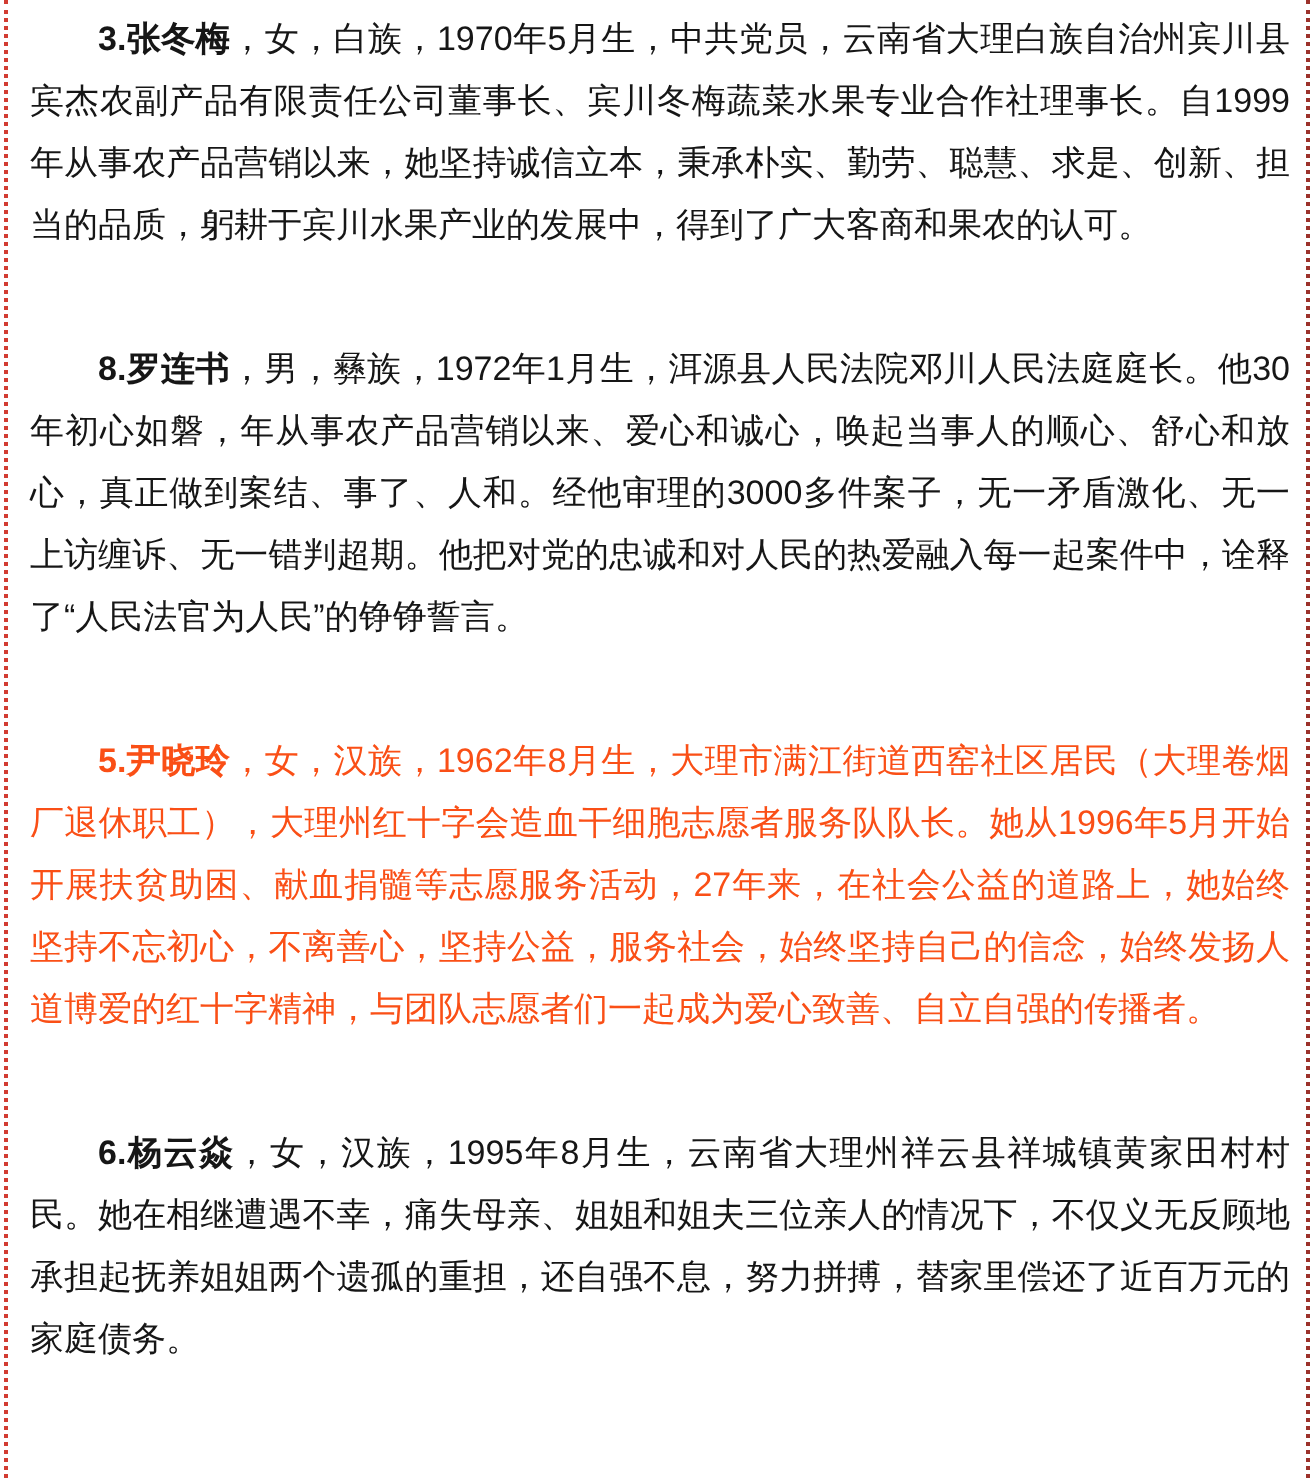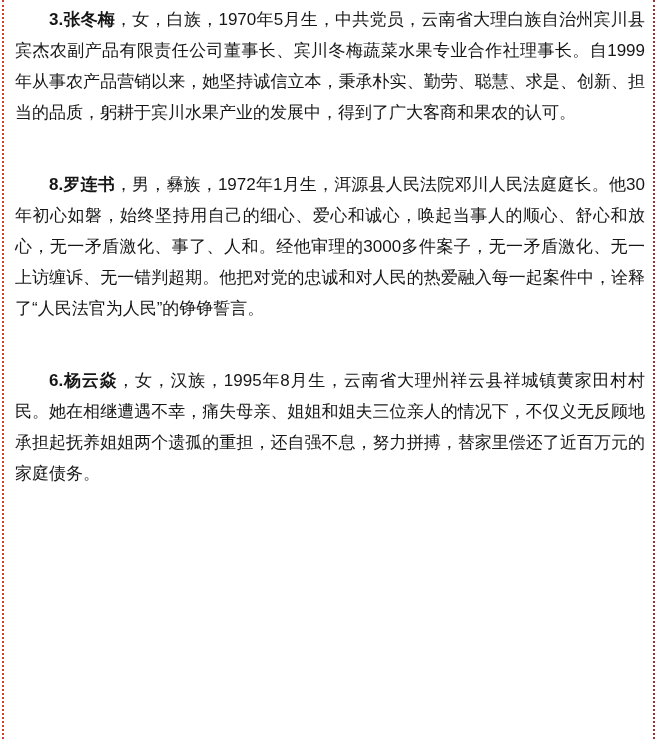--- a/index.html
+++ b/index.html
@@ -38,18 +38,19 @@
   .bio .lead { font-weight: 700; }
   .bio.highlight { color: var(--highlight-text); }
 </style>
 </head>
 <body>
 
 <div class="page">
 
   <p class="bio"><strong class="lead">3.张冬梅</strong><span>，女，白族，1970年5月生，中共党员，云南省大理白族自治州宾川县宾杰农副产品有限责任公司董事长、宾川冬梅蔬菜水果专业合作社理事长。自1999年从事农产品营销以来，她坚持诚信立本，秉承朴实、勤劳、聪慧、求是、创新、担当的品质，躬耕于宾川水果产业的发展中，得到了广大客商和果农的认可。</span></p>
 
-  <p class="bio"><strong class="lead">8.罗连书</strong><span>，男，彝族，1972年1月生，洱源县人民法院邓川人民法庭庭长。他30年初心如磐，始终坚持用自己的细心、爱心和诚心，唤起当事人的顺心、舒心和放心，无一矛盾激化、事了、人和。经他审理的3000多件案子，无一矛盾激化、无一上访缠诉、无一错判超期。他把对党的忠诚和对人民的热爱融入每一起案件中，诠释了“人民法官为人民”的铮铮誓言。</span></p>
+  <p class="bio"><strong class="lead">8.罗连书</strong><span>，男，彝族，1972年1月生，洱源县人民法院邓川人民法庭庭长。他30年初心如磐，年从事农产品营销以来、爱心和诚心，唤起当事人的顺心、舒心和放心，真正做到案结、事了、人和。经他审理的3000多件案子，无一矛盾激化、无一上访缠诉、无一错判超期。他把对党的忠诚和对人民的热爱融入每一起案件中，诠释了“人民法官为人民”的铮铮誓言。</span></p>
 
+  <p class="bio highlight"><strong class="lead">5.尹晓玲</strong><span>，女，汉族，1962年8月生，大理市满江街道西窑社区居民（大理卷烟厂退休职工），大理州红十字会造血干细胞志愿者服务队队长。她从1996年5月开始开展扶贫助困、献血捐髓等志愿服务活动，27年来，在社会公益的道路上，她始终坚持不忘初心，不离善心，坚持公益，服务社会，始终坚持自己的信念，始终发扬人道博爱的红十字精神，与团队志愿者们一起成为爱心致善、自立自强的传播者。</span></p>
 
   <p class="bio"><strong class="lead">6.杨云焱</strong><span>，女，汉族，1995年8月生，云南省大理州祥云县祥城镇黄家田村村民。她在相继遭遇不幸，痛失母亲、姐姐和姐夫三位亲人的情况下，不仅义无反顾地承担起抚养姐姐两个遗孤的重担，还自强不息，努力拼搏，替家里偿还了近百万元的家庭债务。</span></p>
 
 </div>
 
 </body></html>

